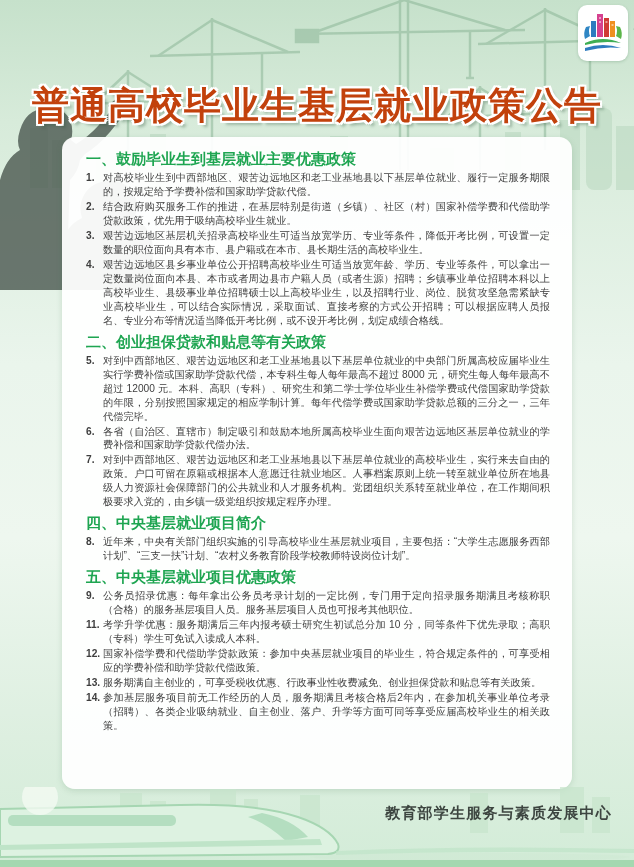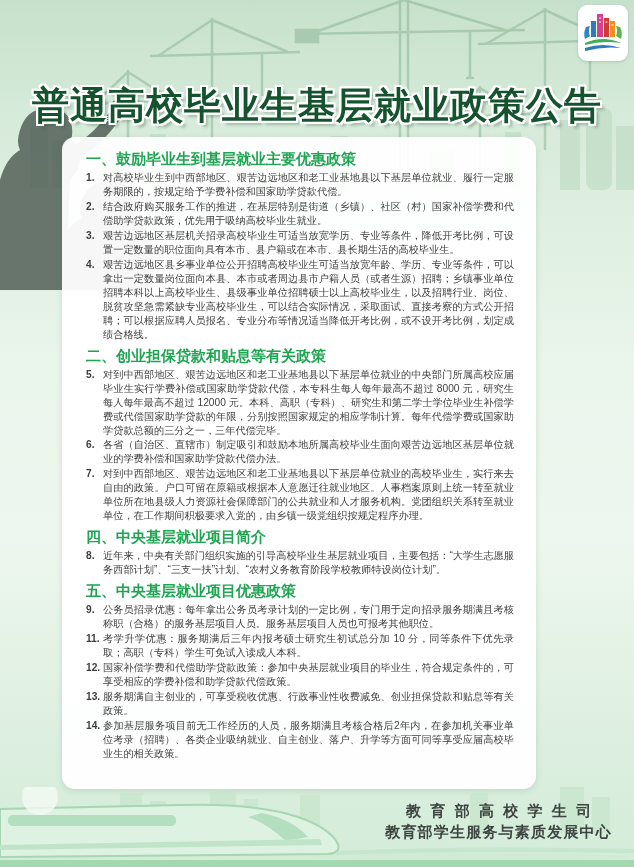--- a/index.html
+++ b/index.html
@@ -4,33 +4,33 @@
 <style>
   html,body{margin:0;padding:0;}
   body{
     width:634px;height:867px;position:relative;overflow:hidden;
     font-family:"Liberation Sans",sans-serif;
     background:linear-gradient(180deg,#c6e1cb 0%,#d7ebda 14%,#eaf5ec 42%,#eef7ef 62%,#ddefe0 85%,#d3ecd8 100%);
   }
   .bg-art{position:absolute;left:0;top:0;pointer-events:none;}
   .poster-title{
     position:absolute;left:0;top:56px;width:634px;text-align:center;
-    font-size:37px;font-weight:900;letter-spacing:1px;color:#14532d;
+    font-size:37px;font-weight:900;letter-spacing:1px;color:#c2410c;
     text-shadow:
       -2px -2px 0 #fff, 2px -2px 0 #fff, -2px 2px 0 #fff, 2px 2px 0 #fff,
       -2px 0 0 #fff, 2px 0 0 #fff, 0 -2px 0 #fff, 0 2px 0 #fff,
       4px 4px 3px rgba(40,80,55,.35);
   }
   .logo-card{
     position:absolute;right:6px;top:5px;width:50px;height:56px;
     background:#fff;border-radius:9px;box-shadow:0 1px 3px rgba(60,110,75,.25);
     display:flex;align-items:center;justify-content:center;
   }
   .panel{
-    position:absolute;left:62px;top:137px;width:474px;height:652px;
+    position:absolute;left:62px;top:137px;width:510px;height:652px;
     background:rgba(255,255,255,.94);border-radius:13px;
     padding:13px 22px 10px 24px;box-sizing:border-box;overflow:hidden;
     box-shadow:0 2px 6px rgba(70,120,85,.18);
   }
   .sec{margin:0;}
   .sec-h{
     margin:5px 0 3px;font-size:15px;line-height:1.2;font-weight:bold;color:#1ea551;
   }
   .sec:first-child .sec-h{margin-top:0;}
   .item{display:flex;margin:0 0 1px;color:#3e3e3e;font-size:10.2px;line-height:1.37;}
@@ -212,17 +212,16 @@
     <path d="M262,26 Q292,32 308,50 L286,54 Q266,36 248,30 Z" fill="#b4dec0"></path>
     <rect x="8" y="28" width="168" height="11" rx="5" fill="#b4dec0"></rect>
     <path d="M0,58 L320,52 L322,58 L0,63 Z" fill="#bfe4c8"></path>
     <ellipse cx="470" cy="70" rx="160" ry="4" fill="#cfeAD4" opacity="0.8"></ellipse>
     <path d="M336,64 Q470,58 634,62 L634,66 Q470,63 336,68 Z" fill="#bfe4c8" opacity="0.7"></path>
   </g>
   <circle cx="40" cy="10" r="18" fill="#f4faf2" opacity="0.8"></circle>
 </svg>
 
 <div class="footer">
-  <div class="l1">教育部高校学生司</div>
   <div class="l2">教育部学生服务与素质发展中心</div>
 </div>
 
 <div class="bottom-strip"></div>
 
 </body></html>

